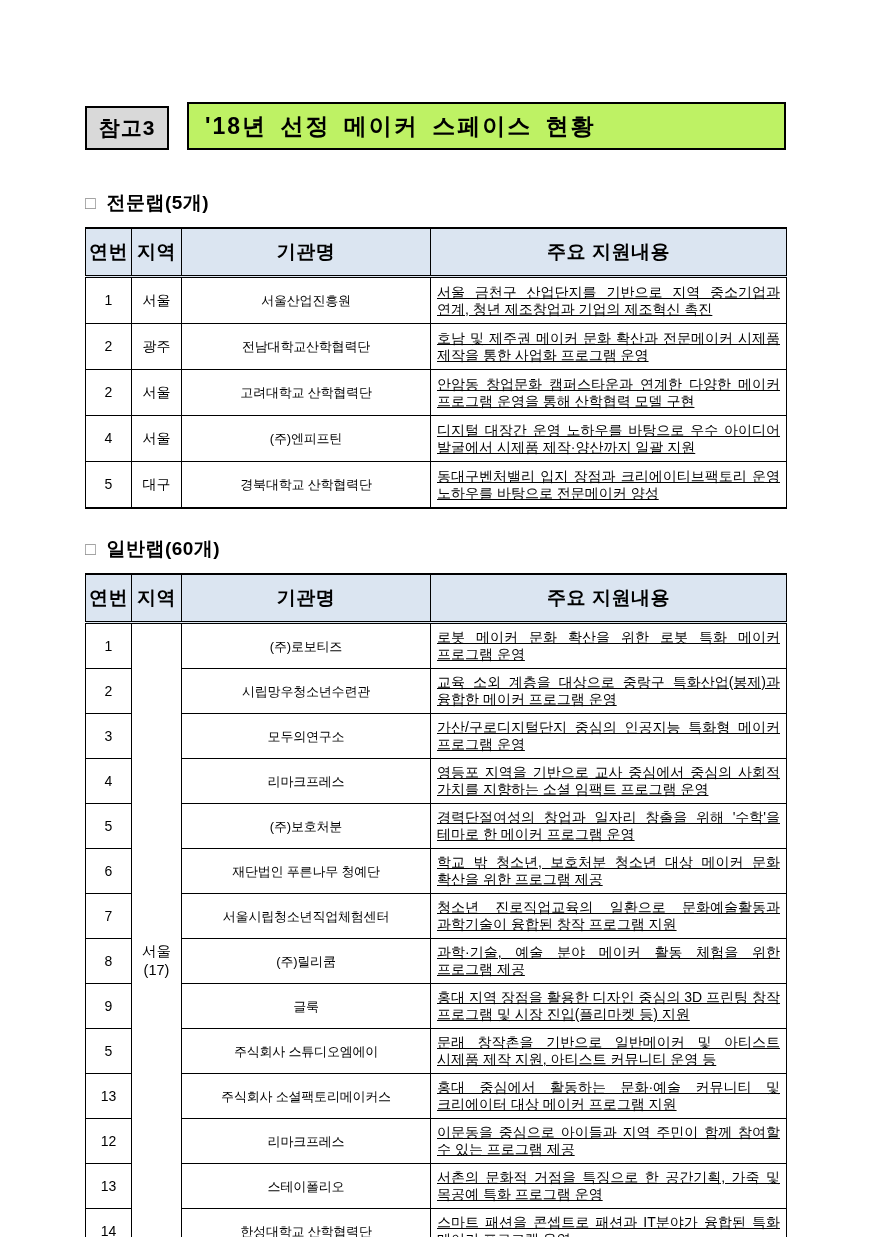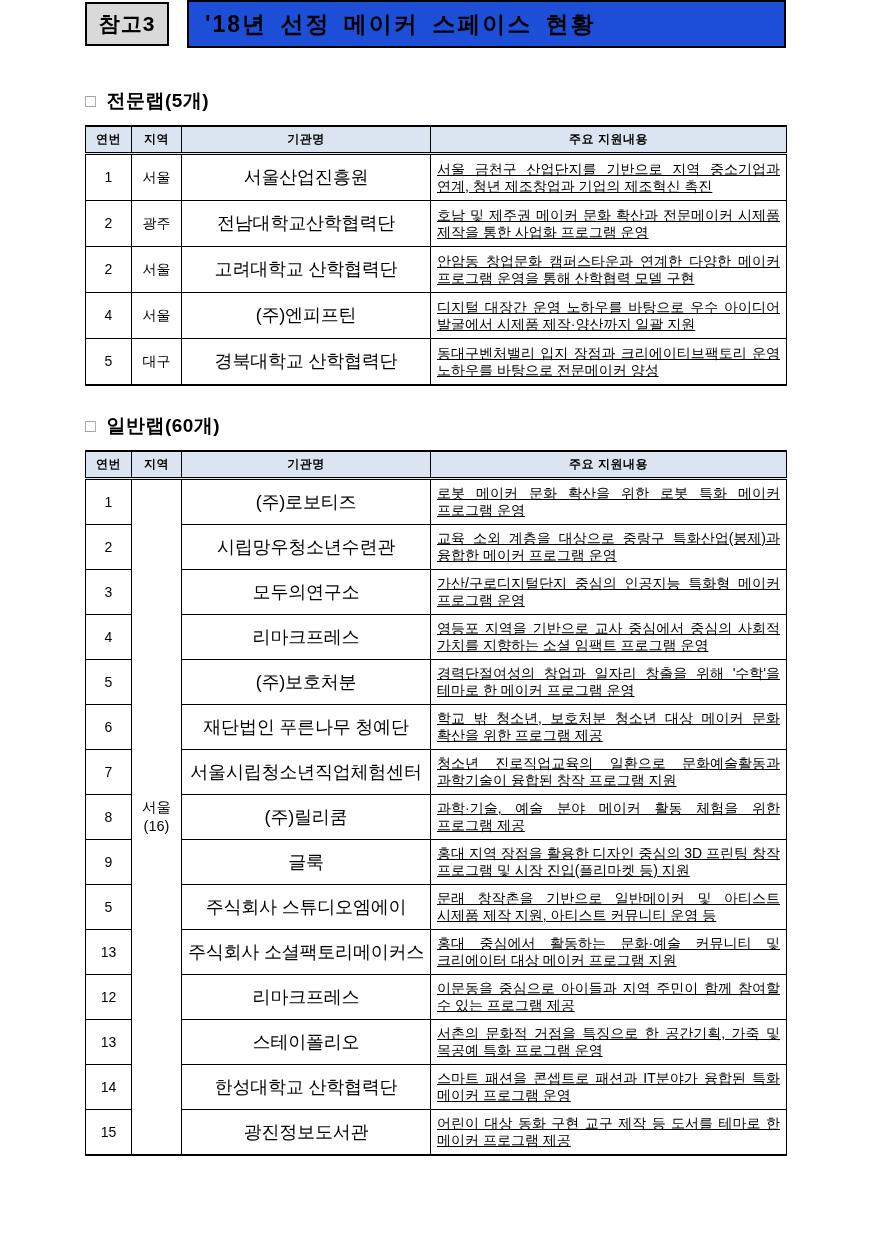--- a/index.html
+++ b/index.html
@@ -4,28 +4,28 @@
 <style>
   html,body{margin:0;padding:0;background:#fff;}
   body{
     width:875px;height:1237px;position:relative;
     font-family:"Liberation Sans","DejaVu Sans",sans-serif;
     color:#000;-webkit-font-smoothing:antialiased;
   }
   .content{position:absolute;left:85px;top:0;width:701px;}
 
   
-  .hdr{display:flex;align-items:center;gap:18px;}
+  .hdr{display:flex;align-items:flex-end;gap:18px;padding-top:102px;}
   .badge{
     width:80px;height:40px;background:var(--badge-bg,#d9d9d9);
     border:2px solid #000;display:flex;align-items:center;justify-content:center;
     font-weight:bold;font-size:21px;flex:0 0 auto;letter-spacing:1px;
   }
   .titlebox{
-    flex:1;height:44px;border:2px solid #000;background:#1d4ed8;
+    flex:1;height:44px;border:2px solid #000;background:#bef264;
     display:flex;align-items:center;padding-left:16px;
     font-weight:bold;font-size:23px;letter-spacing:2px;word-spacing:5px;
   }
 
   
   .section-heading{
     margin-top:40px;font-size:19px;font-weight:bold;letter-spacing:.5px;
     display:flex;align-items:center;gap:10px;
   }
   .section-heading .bullet{color:#8a8a8a;font-weight:normal;font-size:18px;}
@@ -36,29 +36,29 @@
     border-collapse:collapse;table-layout:fixed;width:701px;margin-top:11px;
     border-top:2.5px solid #000;border-bottom:2.5px solid #000;
   }
   col.c-no{width:46px;}
   col.c-region{width:50px;}
   col.c-org{width:249px;}
   col.c-desc{width:356px;}
   th{
     background:var(--header-bg,#dbe5f1);
     border:1px solid #000;border-bottom:3px double #000;
-    font-size:12px;font-weight:bold;height:23px;padding:1px 2px;
+    font-size:19px;font-weight:bold;height:23px;padding:10px 2px;
     letter-spacing:.5px;
   }
   td{
     border:1px solid #000;font-size:14px;line-height:17px;
     padding:2px 6px;vertical-align:middle;overflow:hidden;
   }
   td.no,td.region,td.org{text-align:center;padding:2px 2px;}
-  td.org{font-size:18px;letter-spacing:-0.2px;}
+  td.org{font-size:13px;letter-spacing:-0.2px;}
   td.desc{text-align:justify;word-break:keep-all;text-decoration:underline;}
   .t1 td{height:41px;}
   .t2 td{height:40px;}
   td.region-merged{text-align:center;font-size:14.5px;line-height:19px;}
 </style>
 </head>
 <body>
 
 <div class="content">
 
@@ -139,21 +139,21 @@
         <th>지역</th>
         <th>기관명</th>
         <th>주요 지원내용</th>
       </tr>
     </thead>
     <tbody>
       <tr>
         <td class="no">1</td>
         <td class="region-merged" rowspan="15">
           <div>서울</div>
-          <div>(16)</div>
+          <div>(17)</div>
         </td>
         <td class="org">(주)로보티즈</td>
         <td class="desc">로봇 메이커 문화 확산을 위한 로봇 특화 메이커 프로그램 운영</td>
       </tr>
       <tr>
         <td class="no">2</td>
         <td class="org">시립망우청소년수련관</td>
         <td class="desc">교육 소외 계층을 대상으로 중랑구 특화산업(봉제)과 융합한 메이커 프로그램 운영</td>
       </tr>
       <tr>

